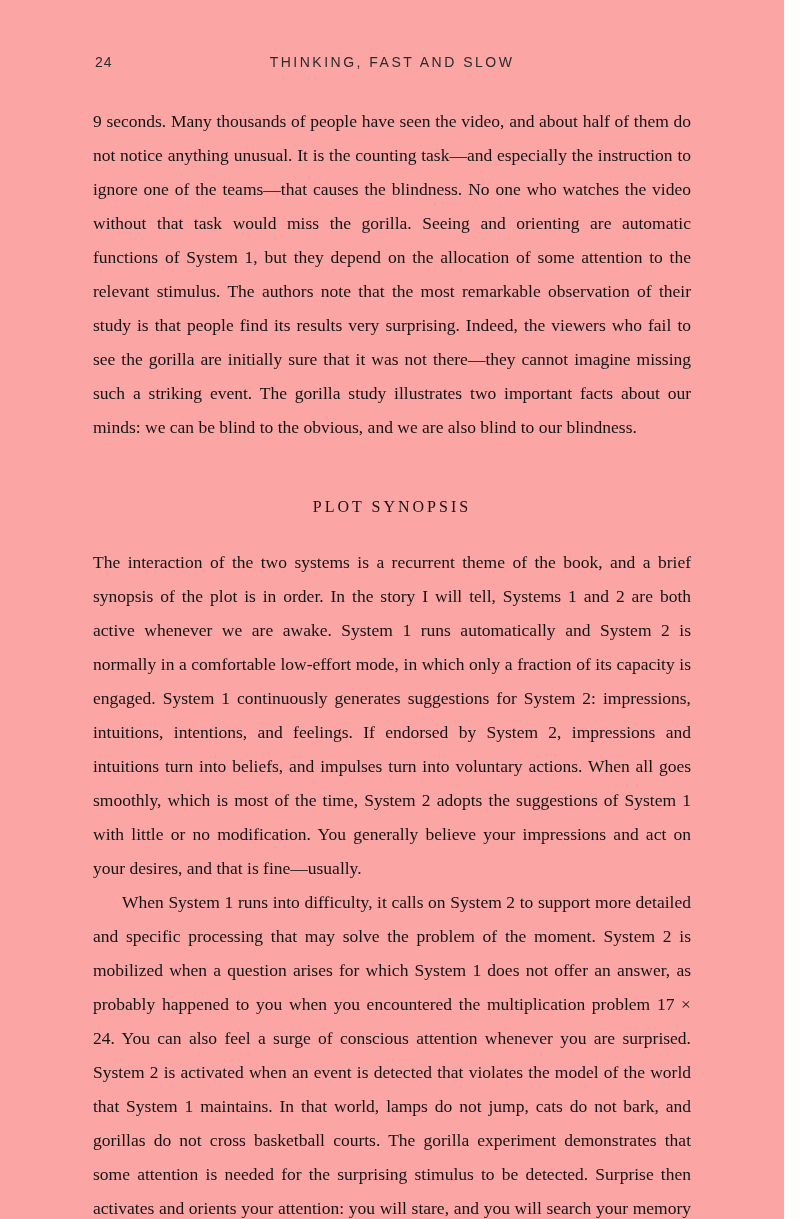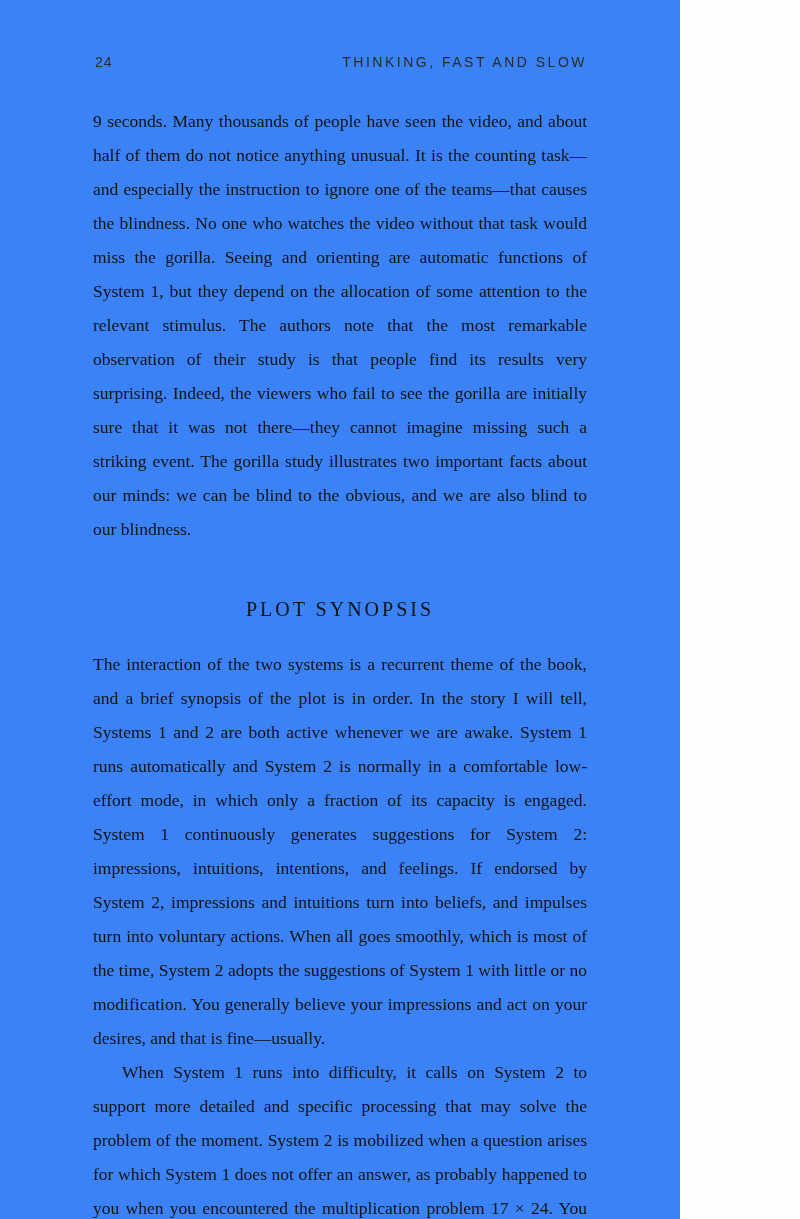--- a/index.html
+++ b/index.html
@@ -7,62 +7,62 @@
     padding: 0;
   }
   body {
     width: 800px;
     height: 1219px;
     background: #fdfdfb;
     overflow: hidden;
   }
   .book-page {
     box-sizing: border-box;
-    width: 680px;
+    width: 784px;
     height: 1219px;
     padding: 54px 93px 0 93px;
-    background: #3b82f6;
+    background: #fca5a5;
   }
   .page-header {
     position: relative;
     height: 18px;
     margin-bottom: 32px;
     font-family: "Liberation Sans", sans-serif;
     font-size: 14px;
     color: #2b2b2b;
   }
   .page-number {
     position: absolute;
     left: 2px;
     top: 0;
     letter-spacing: 1px;
   }
   .running-header {
     display: block;
-    text-align: right;
+    text-align: center;
     letter-spacing: 2.5px;
   }
   .body-text {
     font-family: "Liberation Serif", serif;
     font-size: 17.5px;
     line-height: 34px;
     color: #141414;
     text-align: justify;
     hyphens: none;
   }
   .para {
     margin: 0;
   }
   .para.indent {
     text-indent: 29px;
   }
   .section-heading {
     font-family: "Liberation Serif", serif;
     font-weight: normal;
-    font-size: 20px;
+    font-size: 16px;
     letter-spacing: 3px;
     text-align: center;
     color: #141414;
     margin: 46px 0 21px 0;
   }
 </style>
 </head>
 <body>
 
 <div class="book-page">

